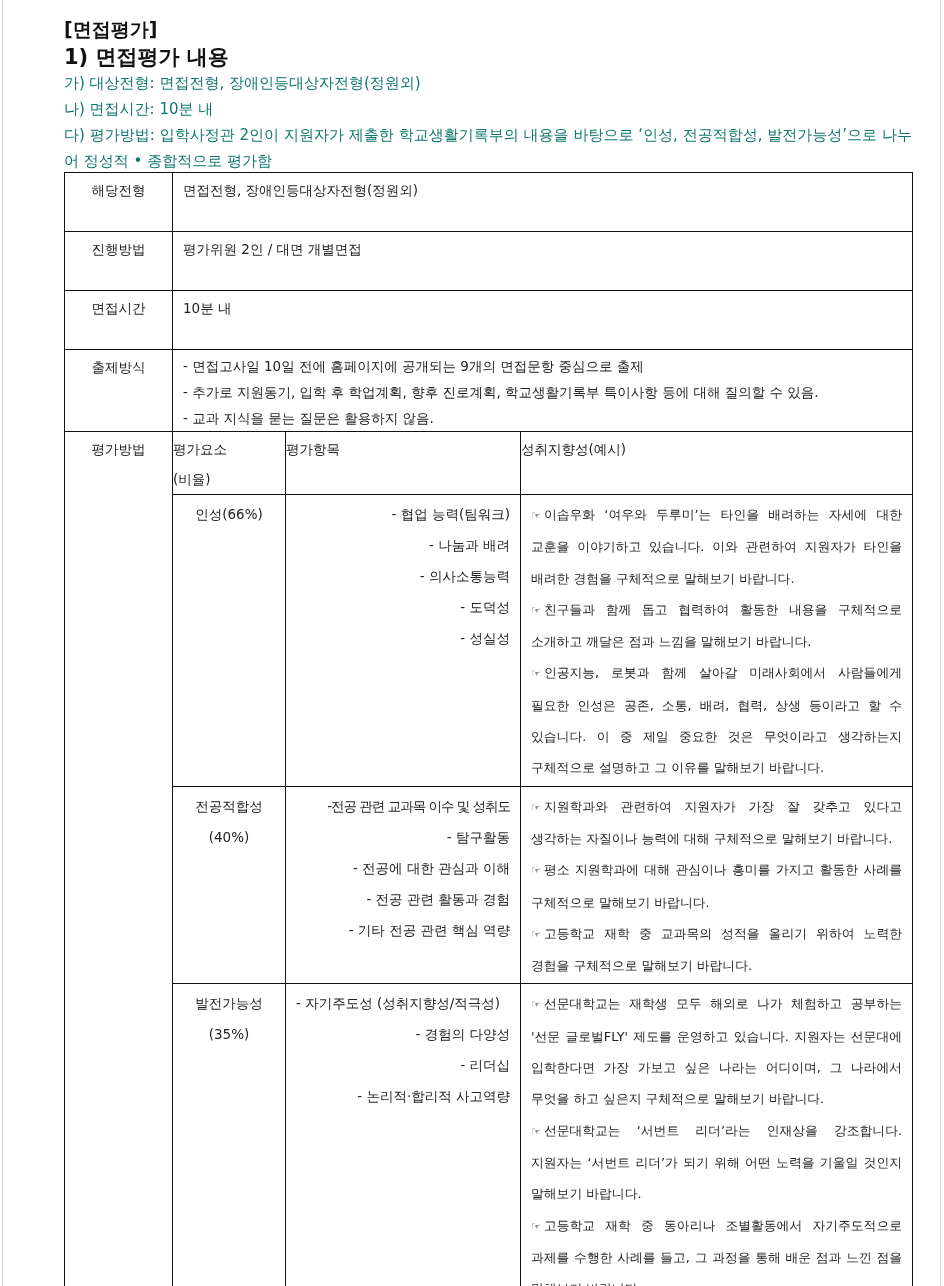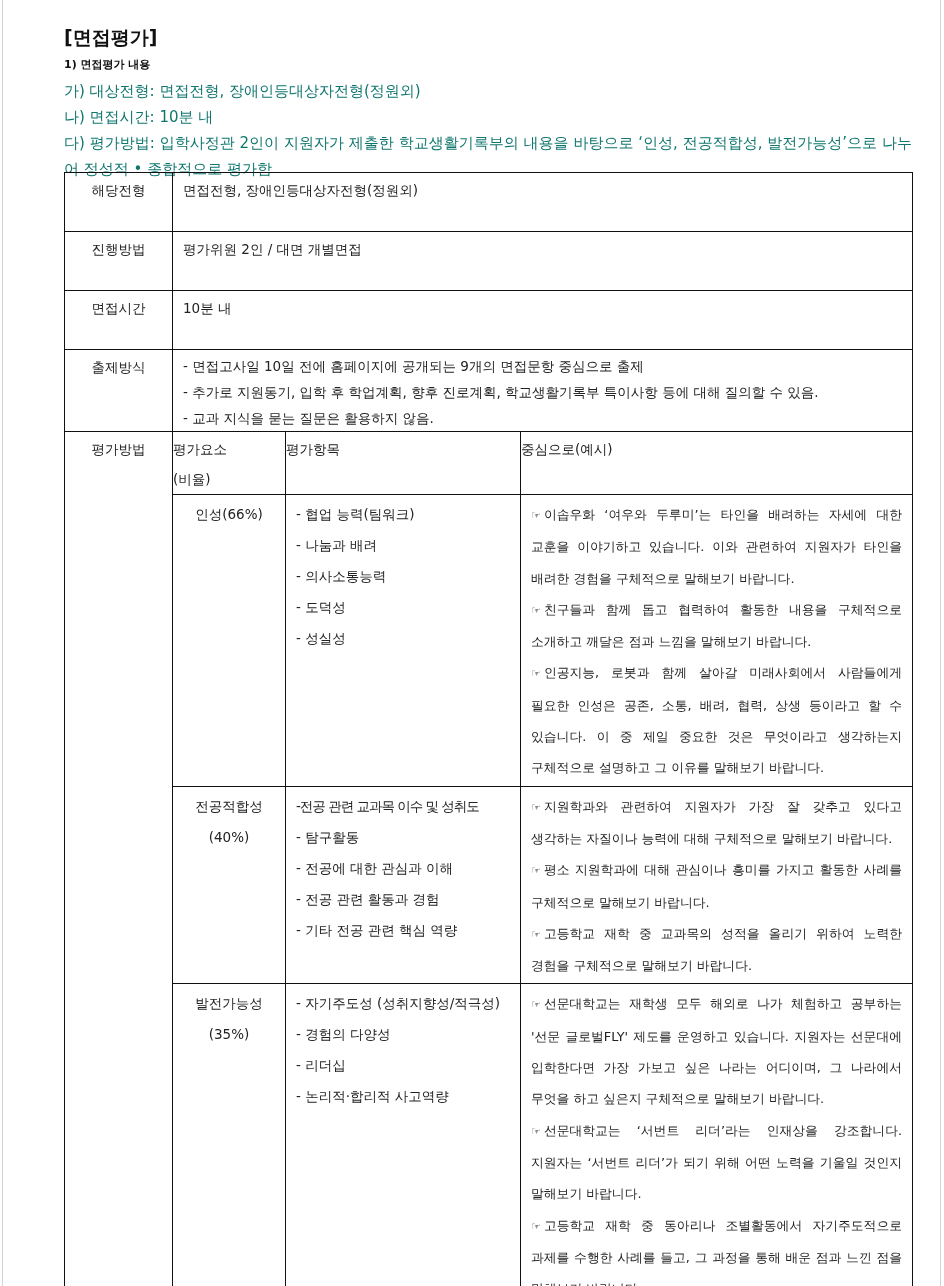--- a/index.html
+++ b/index.html
@@ -3,38 +3,38 @@
 <meta charset="utf-8">
 <style>
   html, body { margin: 0; padding: 0; background: #ffffff; }
   body {
     width: 944px; height: 1286px; position: relative; overflow: hidden;
     font-family: "DejaVu Sans", "Liberation Sans", sans-serif;
     color: #222222;
   }
   .edge-left { position: absolute; left: 2px; top: 0; width: 1px; height: 1286px; background: #d4d4d4; }
   .edge-right { position: absolute; left: 940px; top: 0; width: 1px; height: 1286px; background: #d4d4d4; }
-  .content { position: absolute; left: 64px; top: 12px; width: 848px; }
+  .content { position: absolute; left: 64px; top: 4px; width: 848px; }
   .title { font-size: 19px; font-weight: bold; color: #111; margin-top: 10px; height: 30px; line-height: 30px; }
-  .subtitle { font-size: 11px; font-weight: bold; color: #111; height: 26px; line-height: 26px; }
+  .subtitle { font-size: 21px; font-weight: bold; color: #111; height: 26px; line-height: 26px; }
   .line { font-size: 15px; line-height: 26px; color: #0f766e; }
   .justify { text-align: justify; }
   table {
     position: absolute; left: 64px; top: 172px; width: 848px;
     border-collapse: collapse; table-layout: fixed;
     font-size: 13.5px; color: #222;
   }
   td { border: 1.5px solid #111; vertical-align: top; padding: 0; }
   .lbl { text-align: center; padding-top: 6px; line-height: 22px; }
   .val { padding: 6px 10px 14px 10px; line-height: 22px; }
   .row-basic td { height: 38px; }
   .hdr { text-align: left; line-height: 30px; padding-top: 2px; }
   .el { text-align: center; line-height: 31px; padding-top: 4px; }
   .items { padding: 4px 10px 0 10px; line-height: 31px; }
-  .items div { white-space: nowrap; }
+  .items div { white-space: nowrap; text-align: right; }
   .q { padding: 4px 10px 2px 10px; line-height: 31.3px; font-size: 12.8px; text-align: justify; word-break: keep-all; }
   .hand { font-size: 11px; margin-right: 3px; }
 </style>
 </head>
 <body>
 
 <div class="edge-left"></div>
 <div class="edge-right"></div>
 
 <div class="content">
@@ -73,21 +73,21 @@
       <div>- 교과 지식을 묻는 질문은 활용하지 않음.</div>
     </td>
   </tr>
   <tr>
     <td class="lbl" rowspan="4">평가방법</td>
     <td class="hdr" style="height:60px;">
       <div>평가요소</div>
       <div>(비율)</div>
     </td>
     <td class="hdr">평가항목</td>
-    <td class="hdr">중심으로(예시)</td>
+    <td class="hdr">성취지향성(예시)</td>
   </tr>
 
   <tr>
     <td class="el" style="height:285px;">
       <div>인성(66%)</div>
     </td>
     <td class="items">
       <div>- 협업 능력(팀워크)</div>
       <div>- 나눔과 배려</div>
       <div>- 의사소통능력</div>

